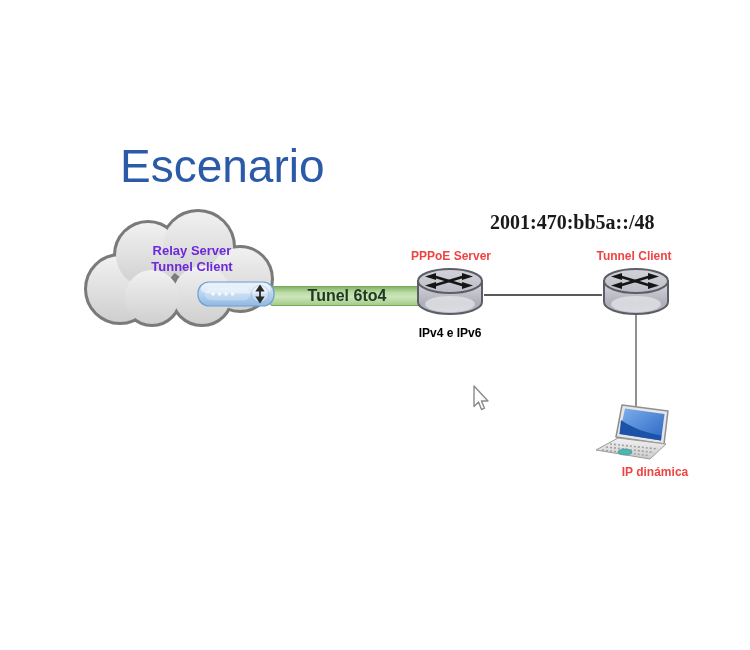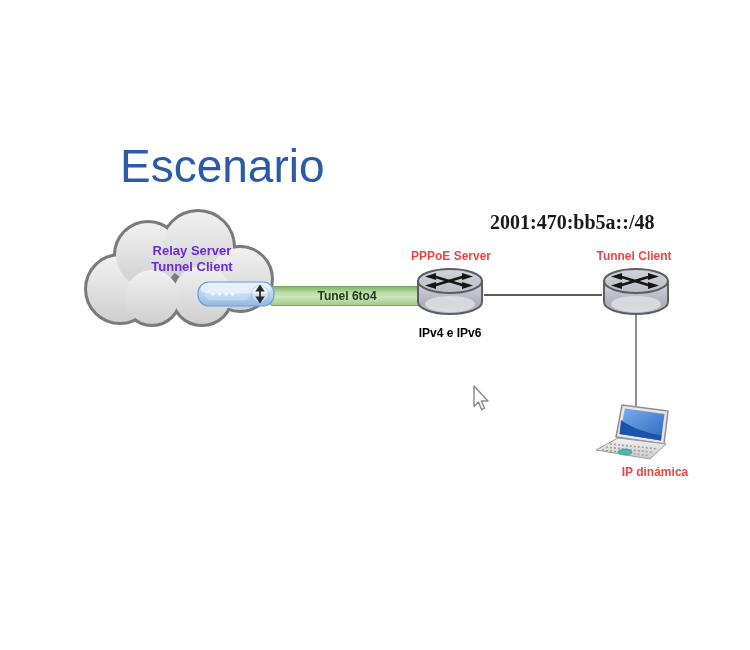--- a/index.html
+++ b/index.html
@@ -14,21 +14,21 @@
   #cloud-label{
     left:132px;top:243px;width:120px;text-align:center;
     color:#6d28d9;font-weight:bold;font-size:13px;line-height:16px;
   }
   #tunnel{
     left:270px;top:286px;width:152px;height:18px;
     background:linear-gradient(180deg,#85b468 0%,#b9dba4 30%,#cde5bc 55%,#a3cd88 100%);
     border:1px solid #79a85e;border-radius:2px;
     display:flex;align-items:center;justify-content:center;
   }
-  #tunnel span{font-size:12px;font-weight:bold;color:#213921;letter-spacing:0px;}
+  #tunnel span{font-size:16px;font-weight:bold;color:#213921;letter-spacing:0px;}
   .node-label{
     width:110px;text-align:center;color:#ef4444;font-weight:bold;font-size:12px;
   }
   #server-label{left:396px;top:249px;}
   #server-sublabel{left:395px;top:326px;color:#000000;}
   #client-label{left:579px;top:249px;}
   #laptop-label{left:600px;top:465px;}
   #prefix{
     left:490px;top:211px;font-family:"Liberation Serif",serif;
     font-weight:bold;font-size:20px;color:#1a1a1a;

